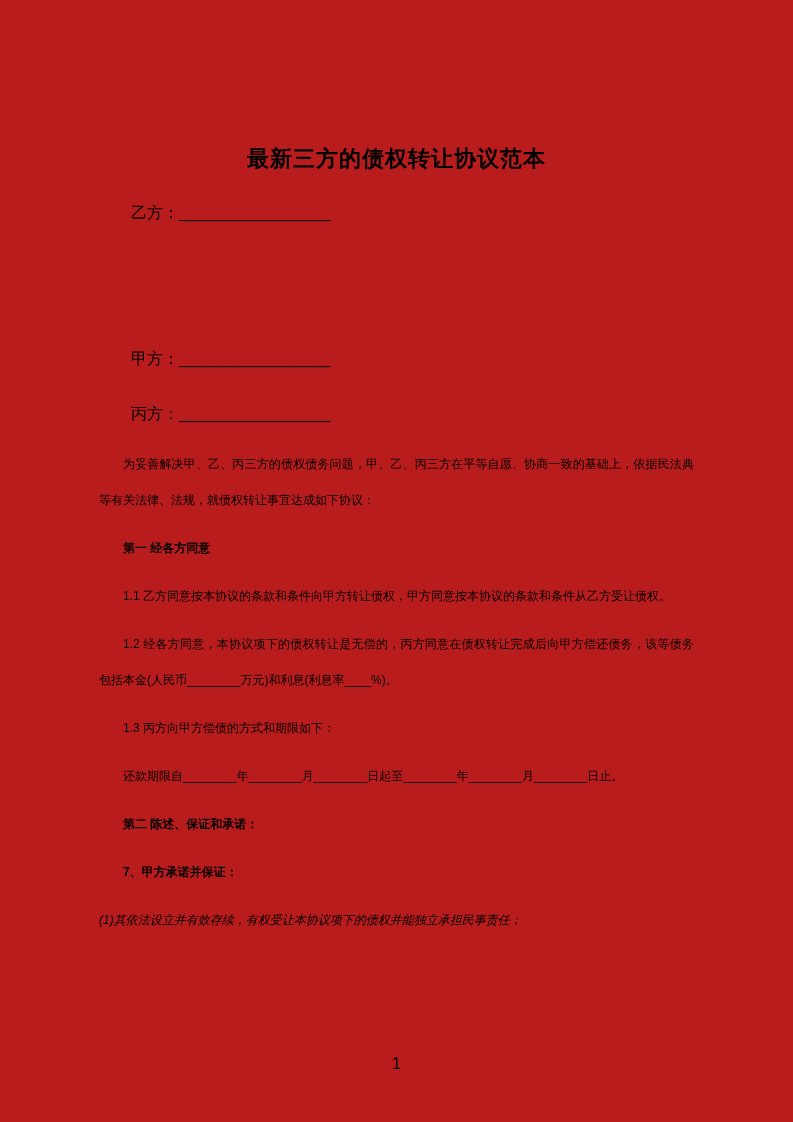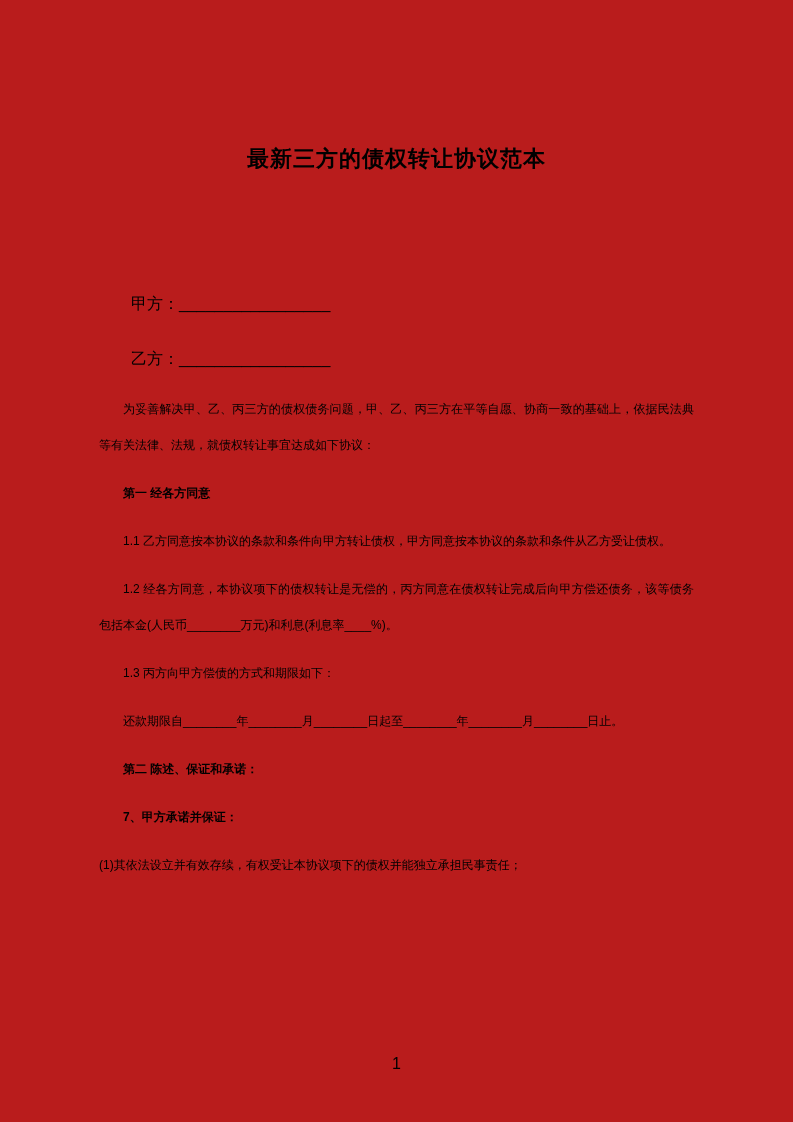--- a/index.html
+++ b/index.html
@@ -46,20 +46,21 @@
     line-height: 36px;
     text-indent: 2em;
     text-align: justify;
     word-break: break-all;
   }
   .para.preamble {
     margin-top: 14px;
   }
   .para.no-indent {
     text-indent: 0;
+    font-style: italic;
   }
   .para.bold {
     font-weight: bold;
   }
   .page-number {
     position: absolute;
     left: 0;
     right: 0;
     bottom: 48px;
     text-align: center;
@@ -67,24 +68,25 @@
     line-height: 20px;
   }
 </style>
 </head>
 <body>
 
 <div class="page">
 
   <h1 class="doc-title">最新三方的债权转让协议范本</h1>
 
+  <p class="party-line"><span>乙方：</span><span class="party-blank">_________________</span></p>
+
   <p class="party-line first"><span>甲方：</span><span class="party-blank">_________________</span></p>
 
-  <p class="party-line"><span>乙方：</span><span class="party-blank">_________________</span></p>
-
+  <p class="party-line"><span>丙方：</span><span class="party-blank">_________________</span></p>
 
   <p class="para preamble">为妥善解决甲、乙、丙三方的债权债务问题，甲、乙、丙三方在平等自愿、协商一致的基础上，依据民法典等有关法律、法规，就债权转让事宜达成如下协议：</p>
 
   <p class="para bold">第一  经各方同意</p>
 
   <p class="para">1.1 乙方同意按本协议的条款和条件向甲方转让债权，甲方同意按本协议的条款和条件从乙方受让债权。</p>
 
   <p class="para">1.2 经各方同意，本协议项下的债权转让是无偿的，丙方同意在债权转让完成后向甲方偿还债务，该等债务包括本金(人民币________万元)和利息(利息率____%)。</p>
 
   <p class="para">1.3 丙方向甲方偿债的方式和期限如下：</p>

